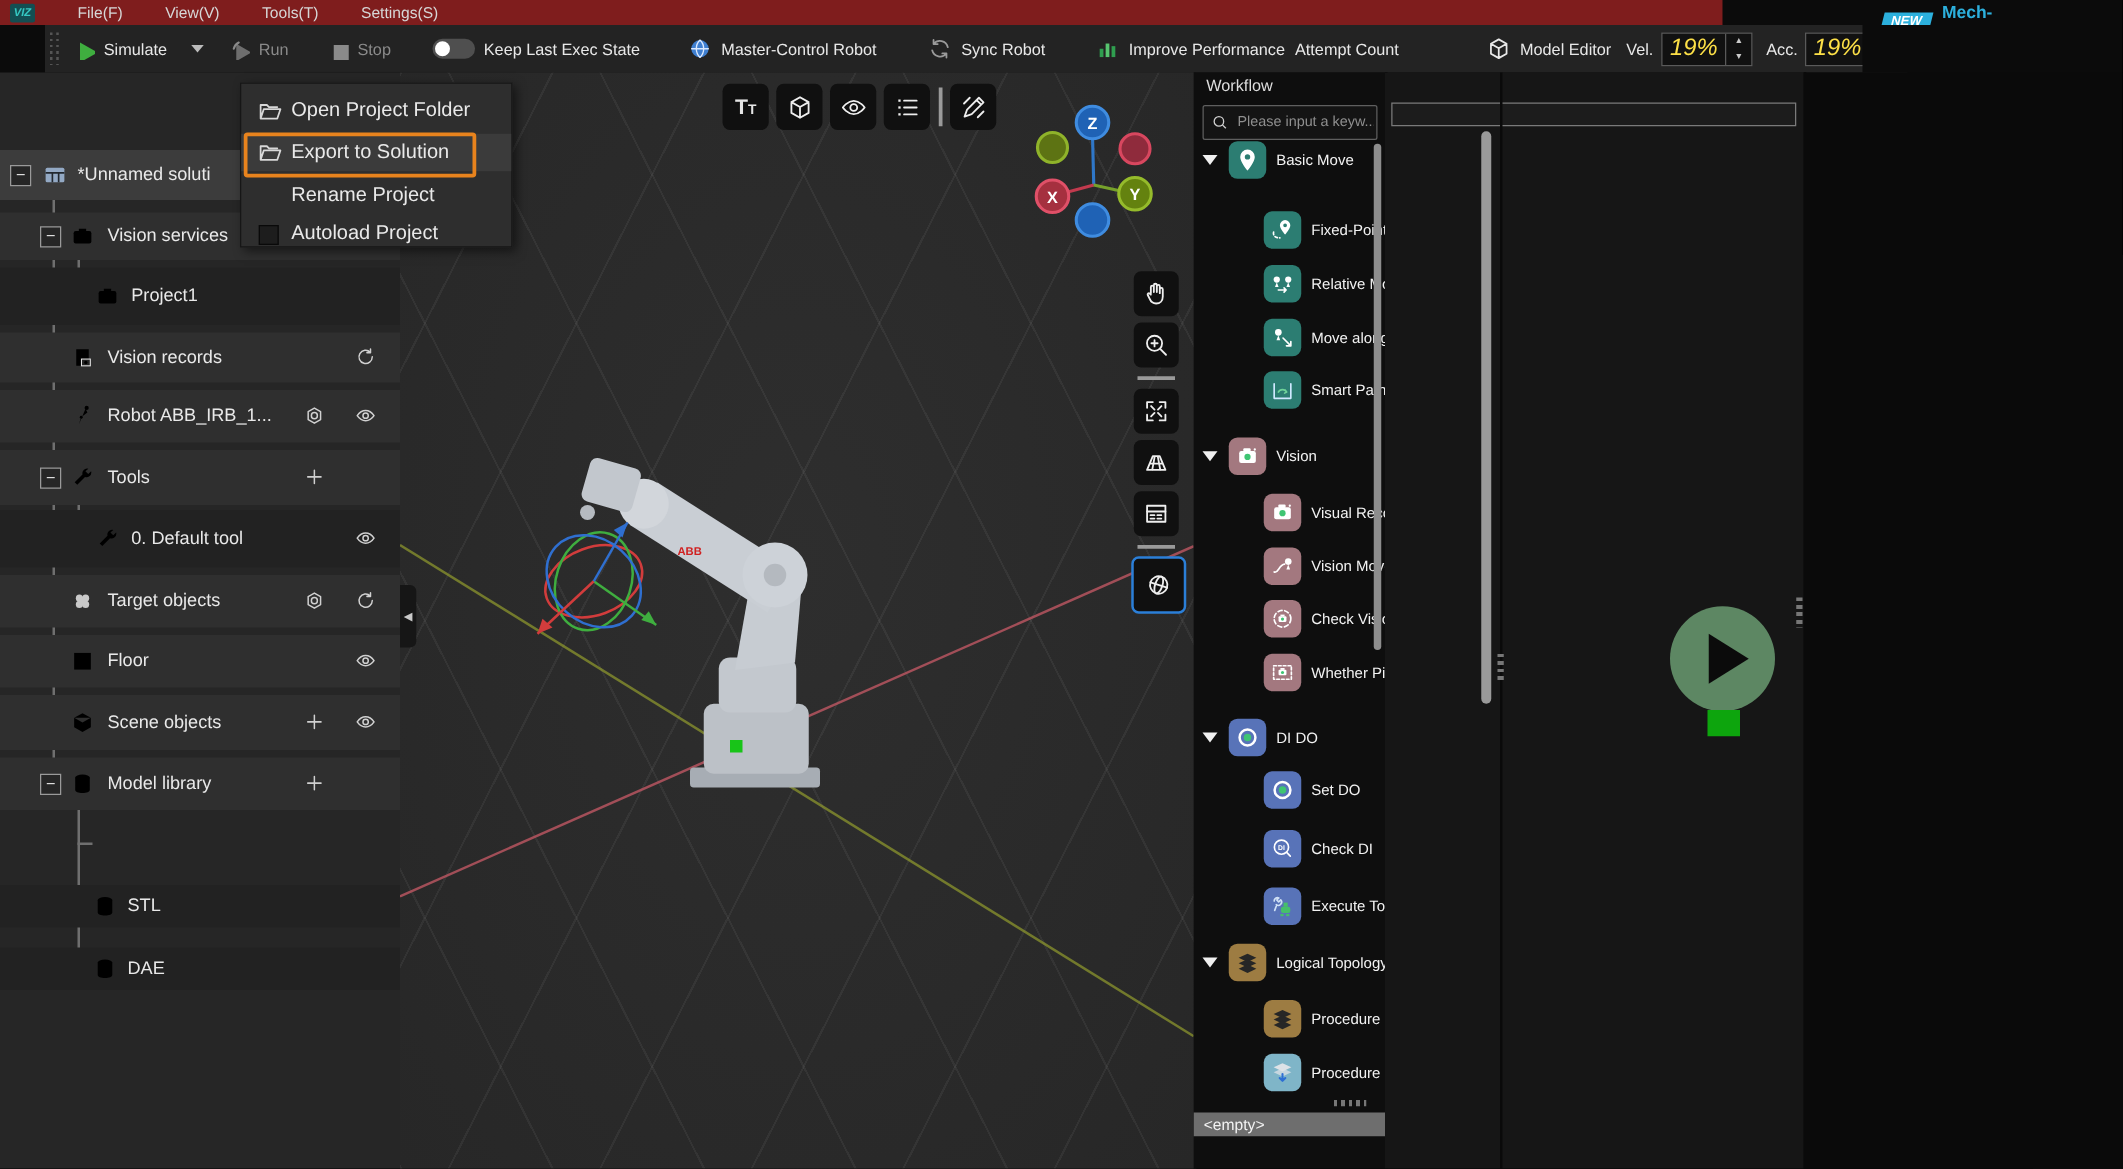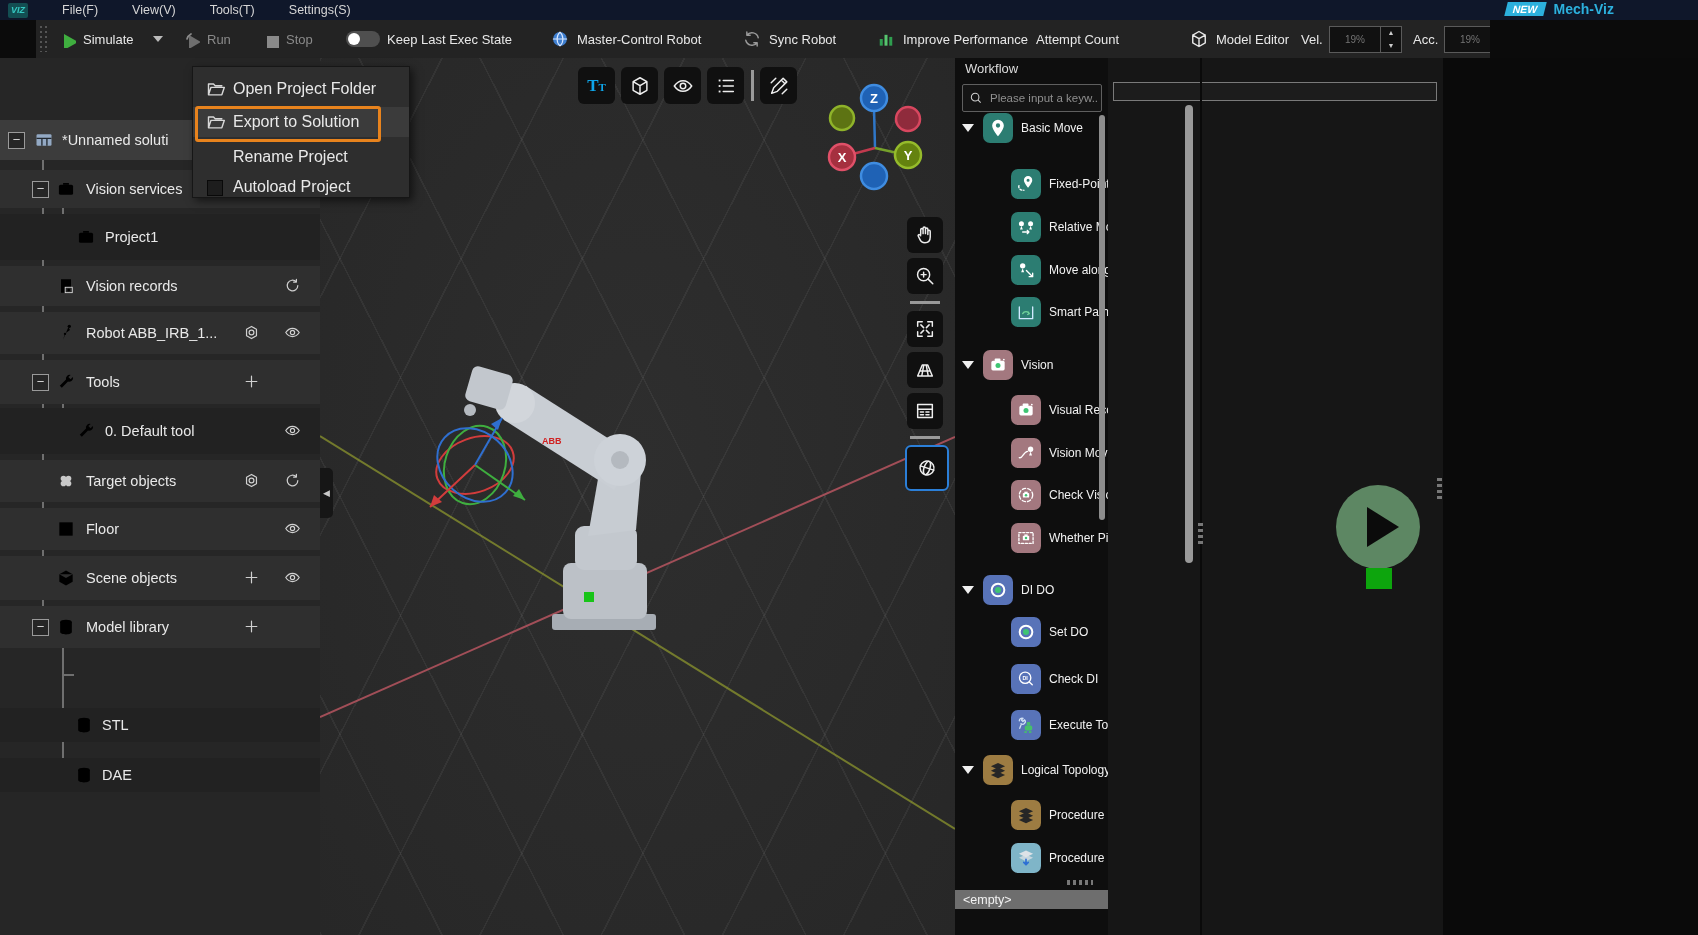--- a/index.html
+++ b/index.html
@@ -3,40 +3,40 @@
 <meta charset="utf-8">
 <style>
   html,body{margin:0;padding:0;background:#000;}
   #app{position:relative;width:1698px;height:935px;overflow:hidden;background:#0b0b0b;
        font-family:"Liberation Sans",sans-serif;color:#e8e8e8;-webkit-font-smoothing:antialiased;}
   .abs{position:absolute;}
   svg.g{width:20px;height:20px;stroke:currentColor;fill:none;stroke-width:1.7;stroke-linecap:round;stroke-linejoin:round;}
   svg.gs{width:17px;height:17px;stroke:currentColor;fill:none;stroke-width:1.7;stroke-linecap:round;stroke-linejoin:round;}
 
   
-  .menubar{left:0;top:0;width:1698px;height:20px;background:#0f172a;display:flex;align-items:center;font-size:12.5px;color:#d6d6d6;}
+  .menubar{left:0;top:0;width:1378px;height:20px;background:#7f1d1d;display:flex;align-items:center;font-size:12.5px;color:#d6d6d6;}
   .logo{width:20px;height:15px;margin-left:8px;background:#134e52;color:#35c8c2;font-weight:bold;font-size:9px;
         display:flex;align-items:center;justify-content:center;border-radius:2px;font-style:italic;}
   .mitem{margin-left:34px;cursor:default;}
   .brand{position:absolute;left:1506px;top:1px;display:flex;align-items:center;gap:9px;}
   .newbadge{background:#2cb0dd;color:#fff;font-weight:bold;font-size:10.5px;padding:1px 7px;transform:skewX(-14deg);}
   .brandname{color:#2cb0dd;font-weight:bold;font-size:14px;text-align:right;}
 
   
   .toolbar{left:0;top:20px;width:1490px;height:38px;background:#232323;font-size:13px;margin-left:36px;}
   .toolbar-right-black{left:1490px;top:20px;width:208px;height:38px;background:#0b0b0b;}
   .titem{position:absolute;top:0;height:38px;display:flex;align-items:center;gap:7px;white-space:nowrap;}
   .dim{color:#8a8a8a;}
   .grip-v{width:8px;height:26px;background:repeating-linear-gradient(to bottom,#555 0 2px,transparent 2px 5px),
           repeating-linear-gradient(to bottom,#555 0 2px,transparent 2px 5px);background-size:2px 100%,2px 100%;background-position:0 0,5px 0;background-repeat:no-repeat;}
   .caret{width:0;height:0;border-left:5px solid transparent;border-right:5px solid transparent;border-top:6px solid #bbb;}
   .toggle{width:34px;height:16px;border-radius:8px;background:#4f4f4f;position:relative;}
   .toggle .knob{position:absolute;left:2px;top:2px;width:12px;height:12px;border-radius:50%;background:#fff;}
   .spin{display:flex;height:25px;border:1px solid #5a5a5a;background:#111;}
-  .spin .val{width:50px;display:flex;align-items:center;justify-content:center;font-size:10px;color:#737373;}
+  .spin .val{width:50px;display:flex;align-items:center;justify-content:center;font-size:19px;color:#fde047;font-style:italic;}
   .spin .arr{width:20px;border-left:1px solid #5a5a5a;display:flex;flex-direction:column;}
   .spin .arr div{flex:1;display:flex;align-items:center;justify-content:center;font-size:7px;color:#ccc;}
   .wsep{position:absolute;top:2px;width:4px;height:33px;background:#e8e8e8;}
 
   
   .left-panel{left:0;top:58px;width:320px;height:877px;background:#262626;border-right:2px solid #0a0a0a;}
   .trow{position:absolute;left:0;width:320px;background:#2f2f2f;}
   .trow.sel{background:#3c3c3c;}
   .trow.child{background:#222;}
   .expbox{position:absolute;top:50%;margin-top:-8px;width:15px;height:15px;border:1px solid #9a9a9a;background:#262626;
@@ -56,21 +56,21 @@
 
   
   .viewport{left:320px;top:58px;width:635px;height:877px;background:#2b2b2b;overflow:hidden;border-right:2px solid #0a0a0a;}
   .grid{position:absolute;inset:0;
     background:
       repeating-linear-gradient(63deg,rgba(255,255,255,.05) 0 1.6px,transparent 1.6px 108px),
       repeating-linear-gradient(117deg,rgba(255,255,255,.05) 0 1.6px,transparent 1.6px 108px),
       radial-gradient(ellipse at 50% 45%,#2e2e2e 0%,#272727 100%);}
   .vbtn{position:absolute;width:37px;height:37px;background:#101010;border-radius:6px;display:flex;align-items:center;justify-content:center;color:#eee;}
   .vbtn svg{width:22px;height:22px;stroke:#eee;fill:none;stroke-width:1.6;stroke-linecap:round;stroke-linejoin:round;}
-  .tT{font-size:17px;font-weight:bold;color:#0ea5e9;font-family:Liberation Serif, serif;}
+  .tT{font-size:17px;font-weight:bold;color:#e5e5e5;}
   .tT small{font-size:11px;font-weight:bold;}
   .collapse-tab{left:0;top:410px;width:13px;height:50px;background:#161616;border-radius:0 5px 5px 0;display:flex;align-items:center;justify-content:center;color:#c9c9c9;font-size:9px;}
 
   
   .wf-panel{left:955px;top:58px;width:153px;height:877px;background:#0e0e0e;border-right:2px solid #000;}
   .wf-title{position:absolute;left:10px;top:3px;font-size:13px;color:#ddd;}
   .wf-search{position:absolute;left:7px;top:26px;width:138px;height:26px;background:#141414;border:1px solid #5f5f5f;border-radius:2px;display:flex;align-items:center;}
   .wf-search svg{width:14px;height:14px;margin:0 5px 0 6px;stroke:#cfcfcf;fill:none;stroke-width:1.8;}
   .wf-search input{flex:1;min-width:0;background:transparent;border:0;outline:0;color:#ddd;font-size:11.5px;font-family:"Liberation Sans",sans-serif;}
   .wf-search input::placeholder{color:#8f8f8f;}

